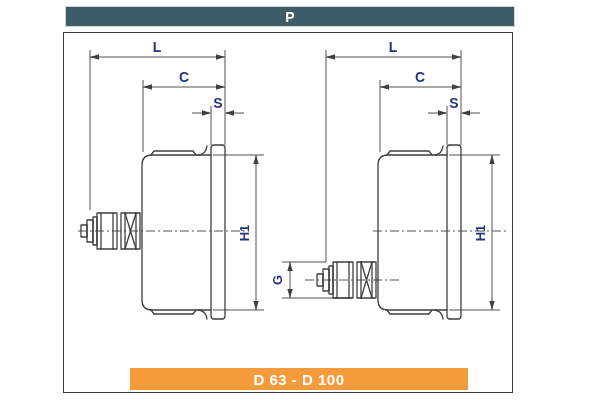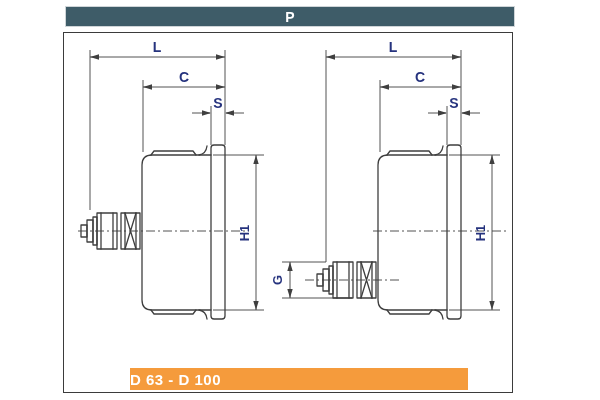--- a/index.html
+++ b/index.html
@@ -5,21 +5,21 @@
   html,body{margin:0;padding:0;background:#fff;}
   .page{position:relative;width:600px;height:400px;background:var(--page-bg,#fff);overflow:hidden;
         font-family:"Liberation Sans",sans-serif;}
   .header-bar{position:absolute;left:65px;top:6px;width:450px;height:21px;
         background:var(--header-bg);border:1px solid #cfd5d8;box-sizing:border-box;
         display:flex;align-items:center;justify-content:center;}
   .header-bar span{color:var(--header-fg);font-size:14px;font-weight:bold;line-height:1;}
   .frame{position:absolute;left:63px;top:32px;width:450px;height:361px;
         border:1.5px solid #3b3b3b;box-sizing:border-box;background:#fff;}
   .banner{position:absolute;left:130px;top:368px;width:338px;height:22px;
-        background:var(--banner-bg);display:flex;align-items:center;}
+        background:var(--banner-bg);display:flex;align-items:center;justify-content:center;}
   .banner span{color:var(--banner-fg);font-size:15px;font-weight:bold;letter-spacing:.5px;}
   svg.drawing{position:absolute;left:0;top:0;}
   .ol path,.ol rect,.ol line{stroke:var(--line);stroke-width:1.3;fill:none;
         stroke-linecap:round;stroke-linejoin:round;}
   .dim path{stroke:var(--line);stroke-width:.9;fill:none;}
   .dim use{fill:var(--line);stroke:none;}
   .cl path{stroke:var(--line);stroke-width:.9;fill:none;stroke-dasharray:9 3 2 3;}
   .lbl text{fill:var(--dim-label);font-family:"Liberation Sans",sans-serif;
         font-size:14px;font-weight:bold;text-anchor:middle;}
   .lbl text.small{font-size:13px;}

